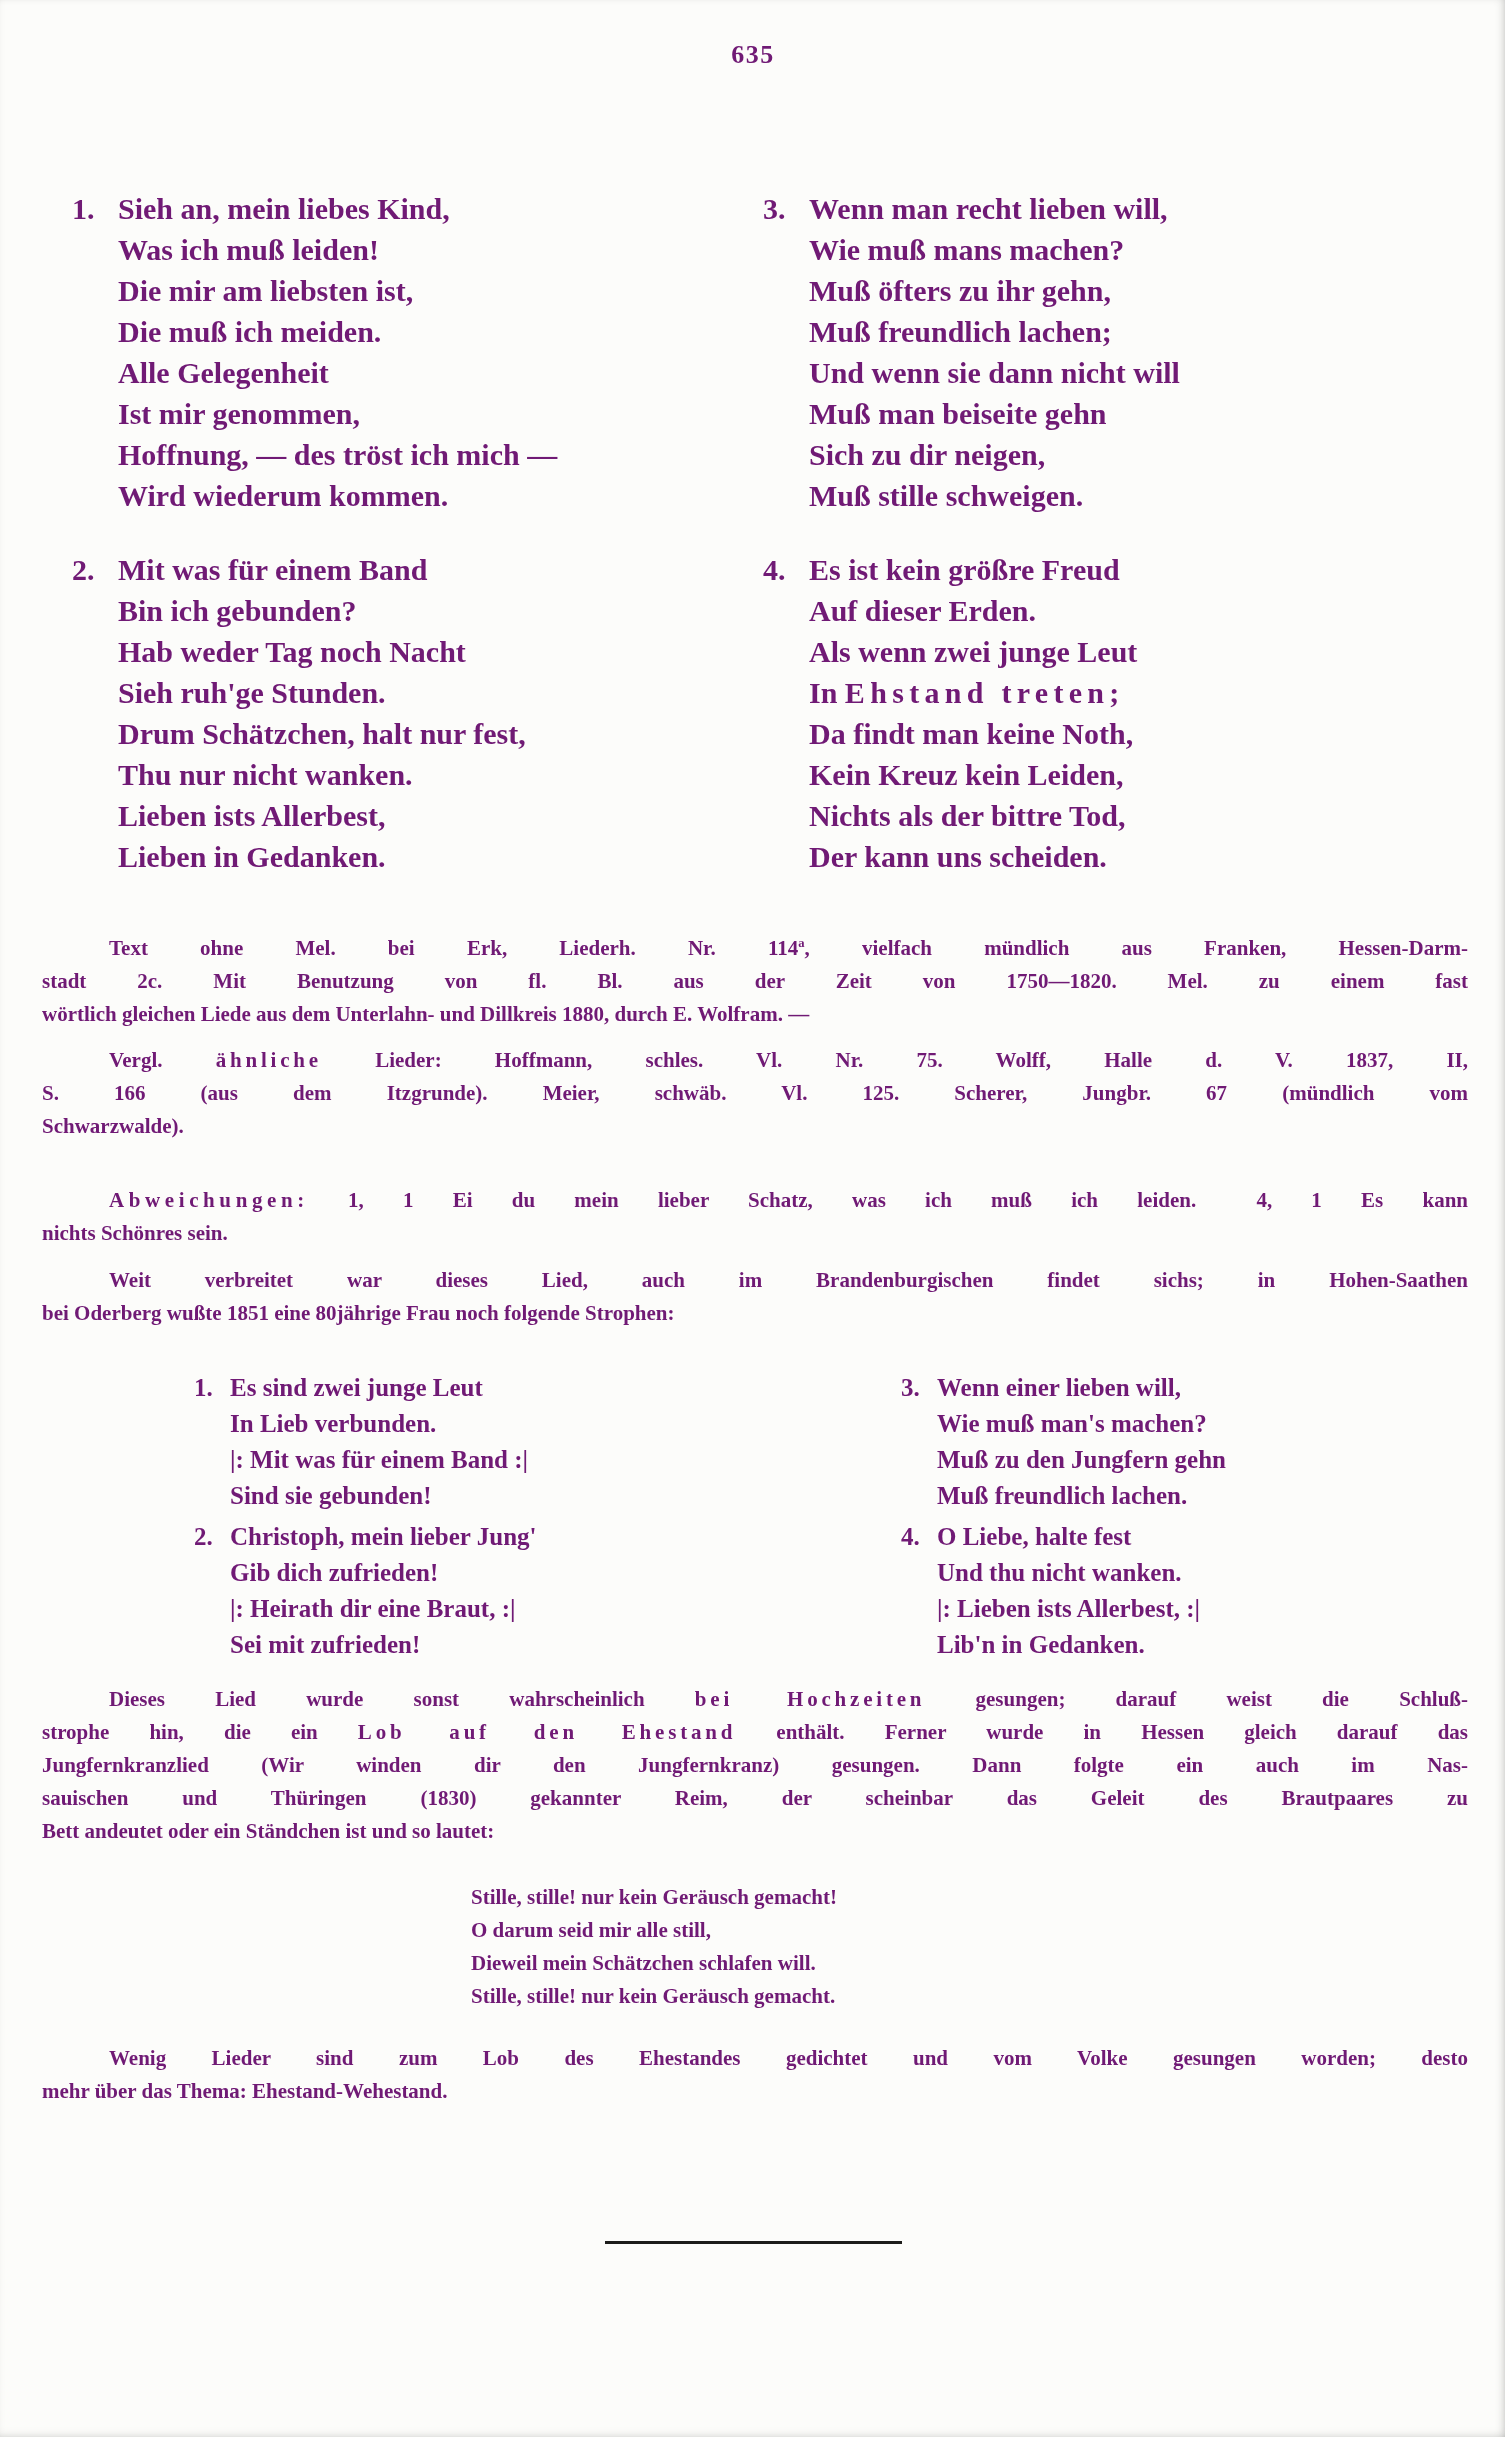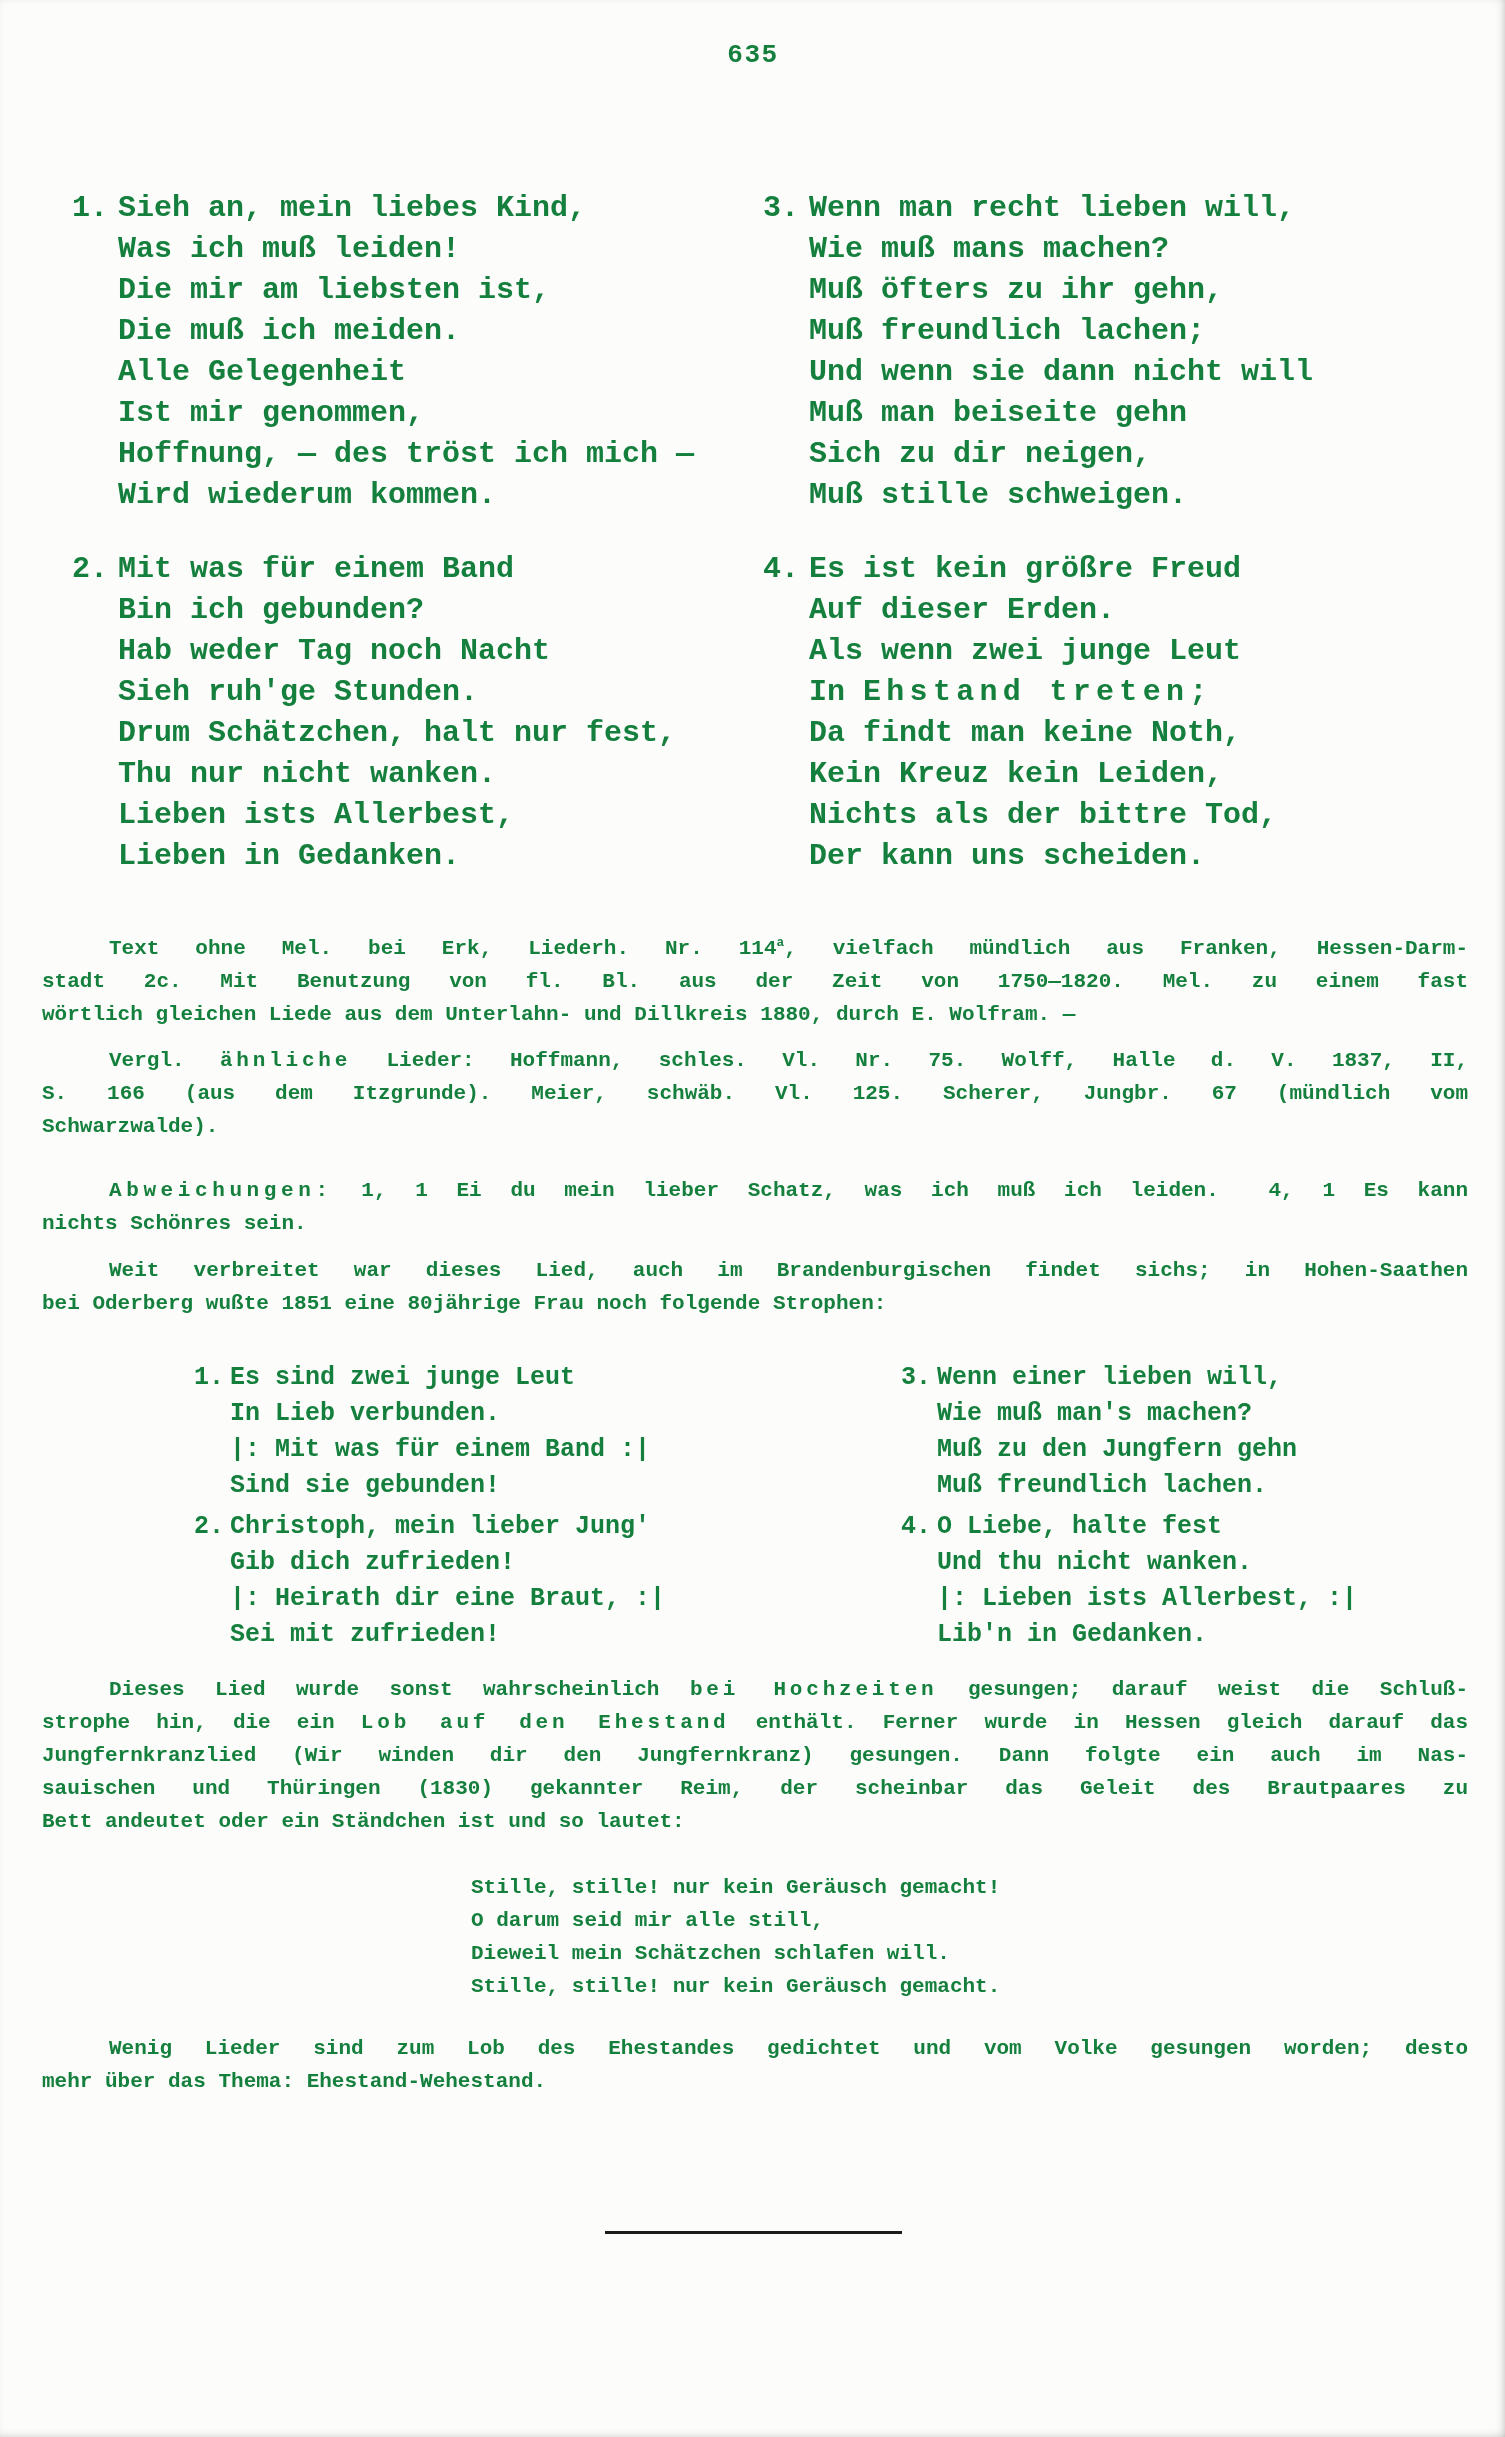--- a/index.html
+++ b/index.html
@@ -1,22 +1,22 @@
 <!DOCTYPE html>
 <html lang="de" style="font-size:12px"><head>
 <meta charset="utf-8">
 <style>
   html,body{margin:0;padding:0;background:#e8e8e6;}
   .page{
     position:relative;
     width:1506px;height:2438px;
     margin:0 auto;
     background:#fcfcfa;
-    color:#15803d;
-    font-family:Liberation Mono, monospace;
+    color:#701a75;
+    font-family:Liberation Serif, serif;
     font-weight:bold;
     overflow:hidden;
     box-shadow:inset -6px 0 10.6px -6px rgba(0,0,0,.28), inset 0 -6px 10.6px -6px rgba(0,0,0,.18);
   }
   
   .pageno-row{padding-top:40px;text-align:center;line-height:30px;}
   .pageno{font-size:26px;letter-spacing:1.5px;}
   
   .main-verses{position:relative;margin-top:114px;height:692px;}
   .vcol.left{position:absolute;left:72px;top:0;}
@@ -25,21 +25,21 @@
   .verse.gap{margin-top:33px;}
   .verse .vnum{position:absolute;left:0;top:0;}
   .verse.big{font-size:30px;line-height:41px;}
   
   .para{margin-left:42px;margin-right:38px;font-size:21px;line-height:33px;}
   .pl{text-align:justify;text-align-last:justify;}
   .pl.last{text-align-last:left;}
   .pl.ind{text-indent:67px;}
   .para.m-src{margin-top:47px;}
   .para.m-cmp{margin-top:13px;}
-  .para.m-dev{margin-top:31px;}
+  .para.m-dev{margin-top:41px;}
   .para.m-spr{margin-top:14.4px;}
   .para.m-wed{margin-top:15px;}
   .para.m-cls{margin-top:29px;}
   .sperr{letter-spacing:3.8px;}
   .sperr.wide{letter-spacing:4.6px;}
   .sup{font-size:60%;vertical-align:super;}
   
   .variant-verses{position:relative;margin-top:40px;height:298px;}
   .vvcol.left{position:absolute;left:194px;top:0;}
   .vvcol.right{position:absolute;left:901px;top:0;}

